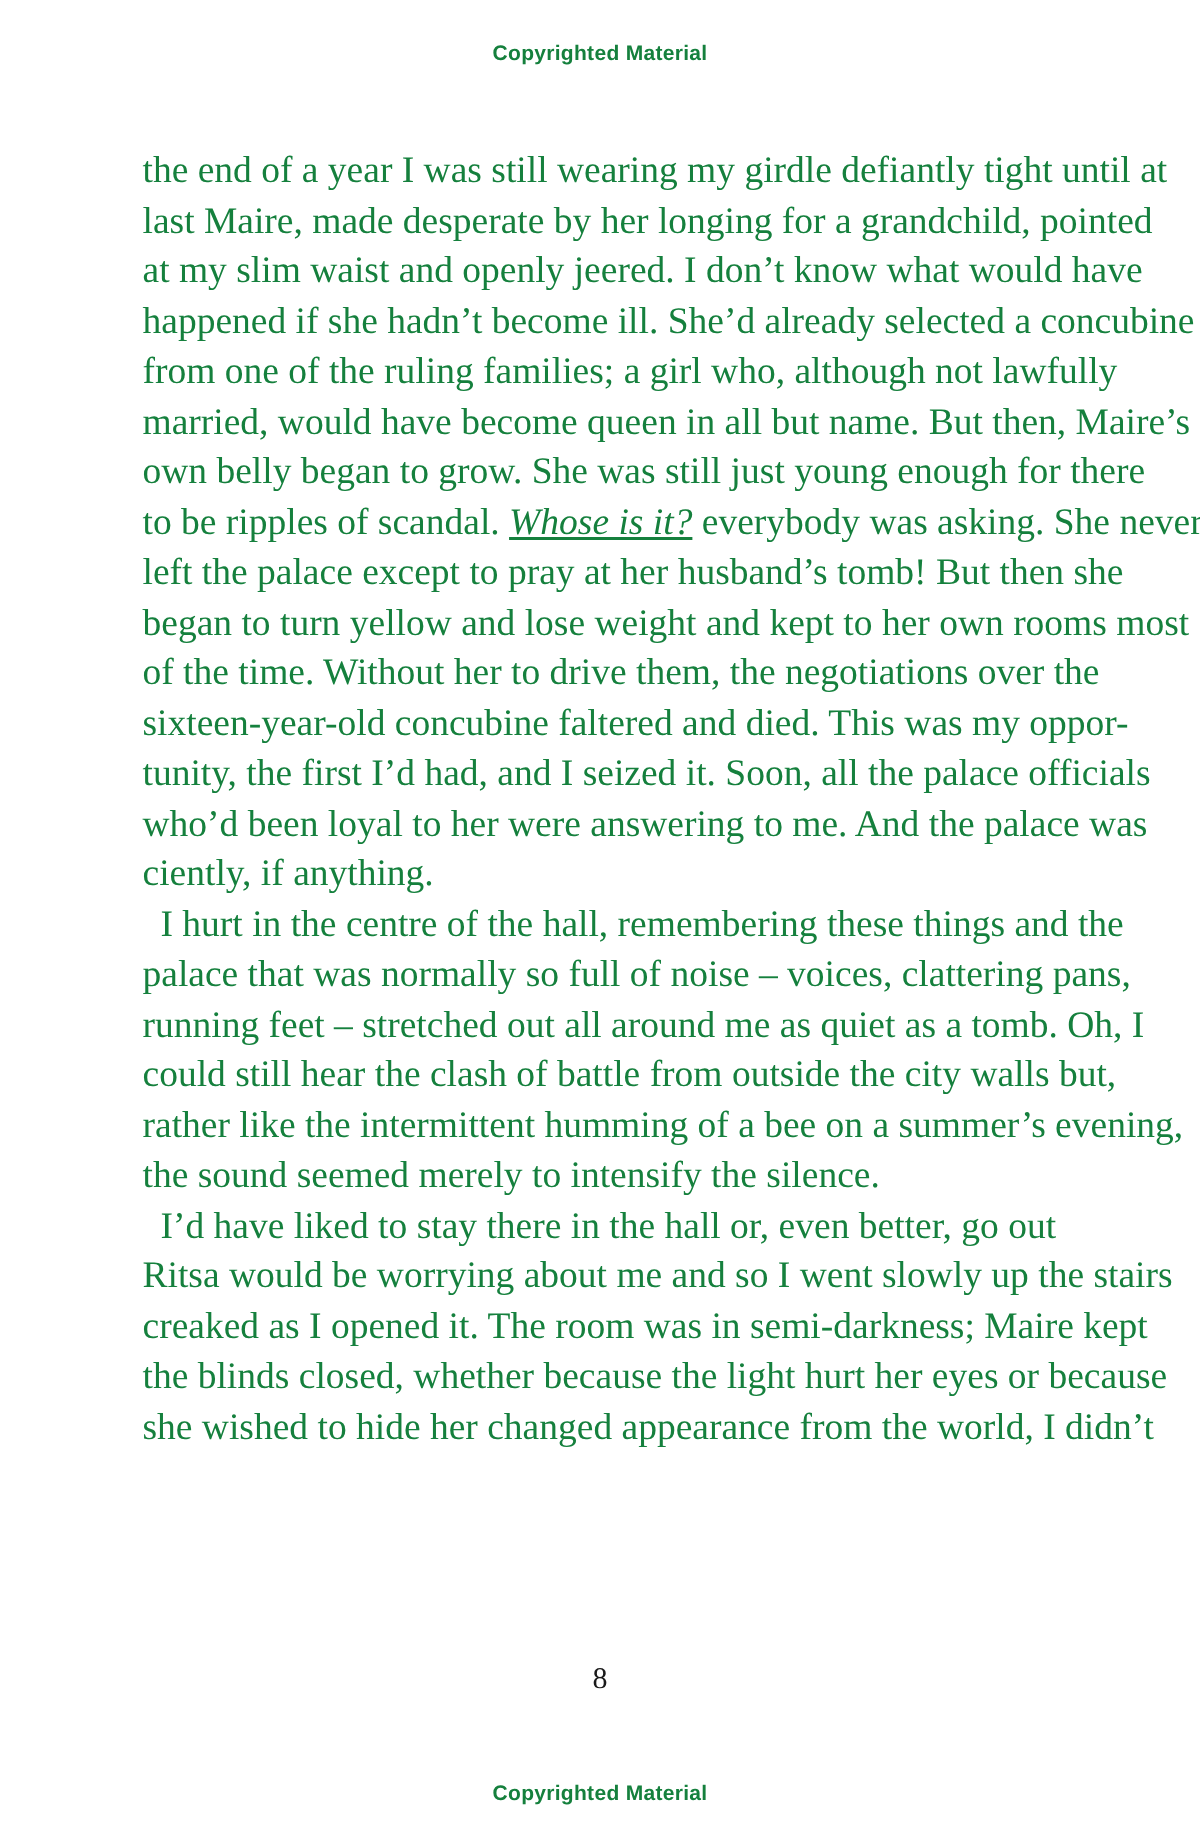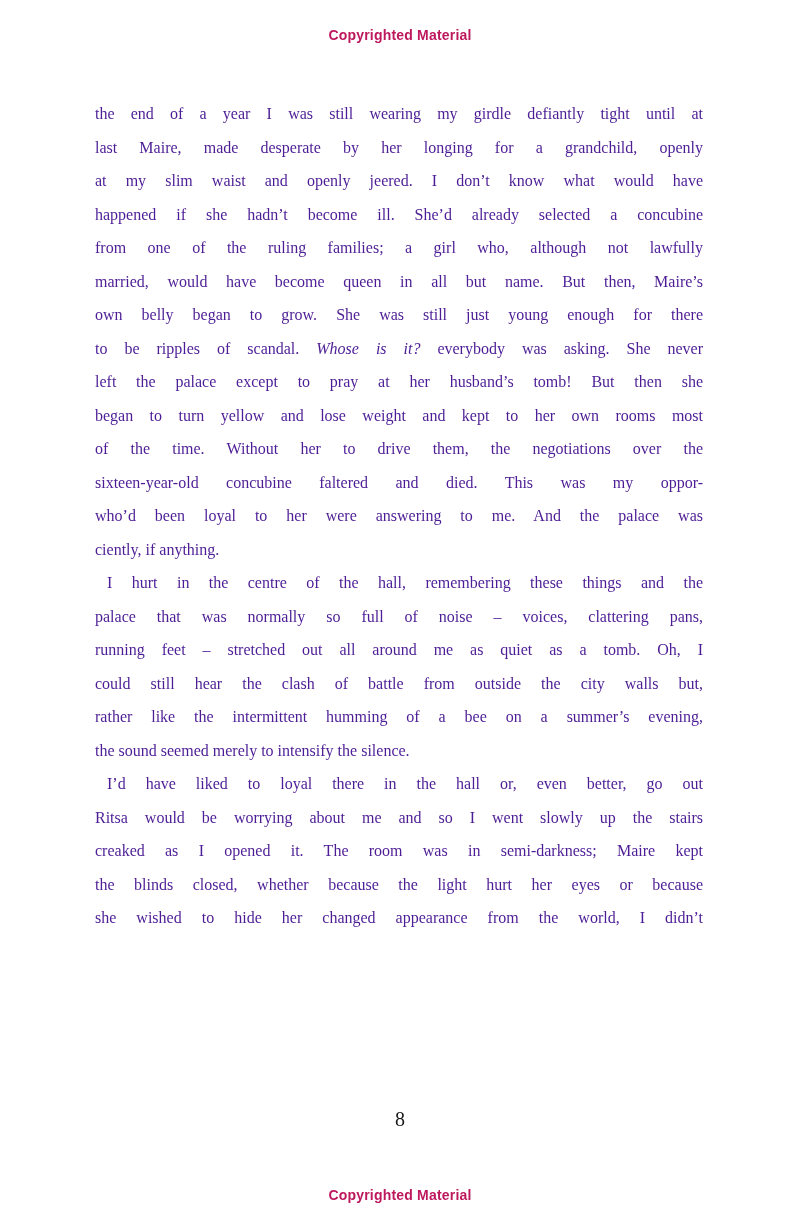--- a/index.html
+++ b/index.html
@@ -14,52 +14,52 @@
       overflow: hidden;
     }
     .copyright {
       position: absolute;
       left: 0;
       width: 800px;
       text-align: center;
       font-family: "Liberation Sans", sans-serif;
       font-weight: bold;
       font-size: 14px;
-      color: #be185d;
+      color: #15803d;
       letter-spacing: 0.2px;
     }
     .copyright.top { top: 27px; }
     .copyright.bottom { top: 1187px; }
 
     .page-body {
       position: absolute;
       left: 95px;
       top: 97px;
       width: 608px;
       font-family: "Liberation Serif", serif;
-      font-size: 16px;
+      font-size: 25px;
       line-height: 33.5px;
-      color: #4c1d95;
+      color: #15803d;
       text-align: justify;
     }
     .line {
       display: block;
       white-space: nowrap;
       text-align: justify;
       text-align-last: justify;
       height: 33.5px;
     }
     .line.last {
       text-align-last: left;
     }
     .line.indent {
       padding-left: 12px;
     }
     .paragraph { display: block; }
-    .italic { font-style: italic; }
+    .italic { font-style: italic; text-decoration: underline; }
 
     .page-number {
       position: absolute;
       left: 0;
       width: 800px;
       top: 1108px;
       text-align: center;
       font-family: "Liberation Serif", serif;
       font-size: 20px;
       color: #1a1a1a;
@@ -67,46 +67,47 @@
   </style>
 </head>
 <body>
 
 <div class="copyright top">Copyrighted Material</div>
 
 <div class="page-body">
 
   <div class="paragraph">
     <span class="line">the end of a year I was still wearing my girdle defiantly tight until at</span>
-    <span class="line">last Maire, made desperate by her longing for a grandchild, openly</span>
+    <span class="line">last Maire, made desperate by her longing for a grandchild, pointed</span>
     <span class="line">at my slim waist and openly jeered. I don’t know what would have</span>
     <span class="line">happened if she hadn’t become ill. She’d already selected a concubine</span>
     <span class="line">from one of the ruling families; a girl who, although not lawfully</span>
     <span class="line">married, would have become queen in all but name. But then, Maire’s</span>
     <span class="line">own belly began to grow. She was still just young enough for there</span>
     <span class="line"><span>to be ripples of scandal. </span><span class="italic">Whose is it?</span><span> everybody was asking. She never</span></span>
     <span class="line">left the palace except to pray at her husband’s tomb! But then she</span>
     <span class="line">began to turn yellow and lose weight and kept to her own rooms most</span>
     <span class="line">of the time. Without her to drive them, the negotiations over the</span>
     <span class="line">sixteen-year-old concubine faltered and died. This was my oppor-</span>
+    <span class="line">tunity, the first I’d had, and I seized it. Soon, all the palace officials</span>
     <span class="line">who’d been loyal to her were answering to me. And the palace was</span>
     <span class="line last">ciently, if anything.</span>
   </div>
 
   <div class="paragraph">
     <span class="line indent">I hurt in the centre of the hall, remembering these things and the</span>
     <span class="line">palace that was normally so full of noise – voices, clattering pans,</span>
     <span class="line">running feet – stretched out all around me as quiet as a tomb. Oh, I</span>
     <span class="line">could still hear the clash of battle from outside the city walls but,</span>
     <span class="line">rather like the intermittent humming of a bee on a summer’s evening,</span>
     <span class="line last">the sound seemed merely to intensify the silence.</span>
   </div>
 
   <div class="paragraph">
-    <span class="line indent">I’d have liked to loyal there in the hall or, even better, go out</span>
+    <span class="line indent">I’d have liked to stay there in the hall or, even better, go out</span>
     <span class="line">Ritsa would be worrying about me and so I went slowly up the stairs</span>
     <span class="line">creaked as I opened it. The room was in semi-darkness; Maire kept</span>
     <span class="line">the blinds closed, whether because the light hurt her eyes or because</span>
     <span class="line">she wished to hide her changed appearance from the world, I didn’t</span>
   </div>
 </div>
 
 <div class="page-number">8</div>
 
 <div class="copyright bottom">Copyrighted Material</div>

